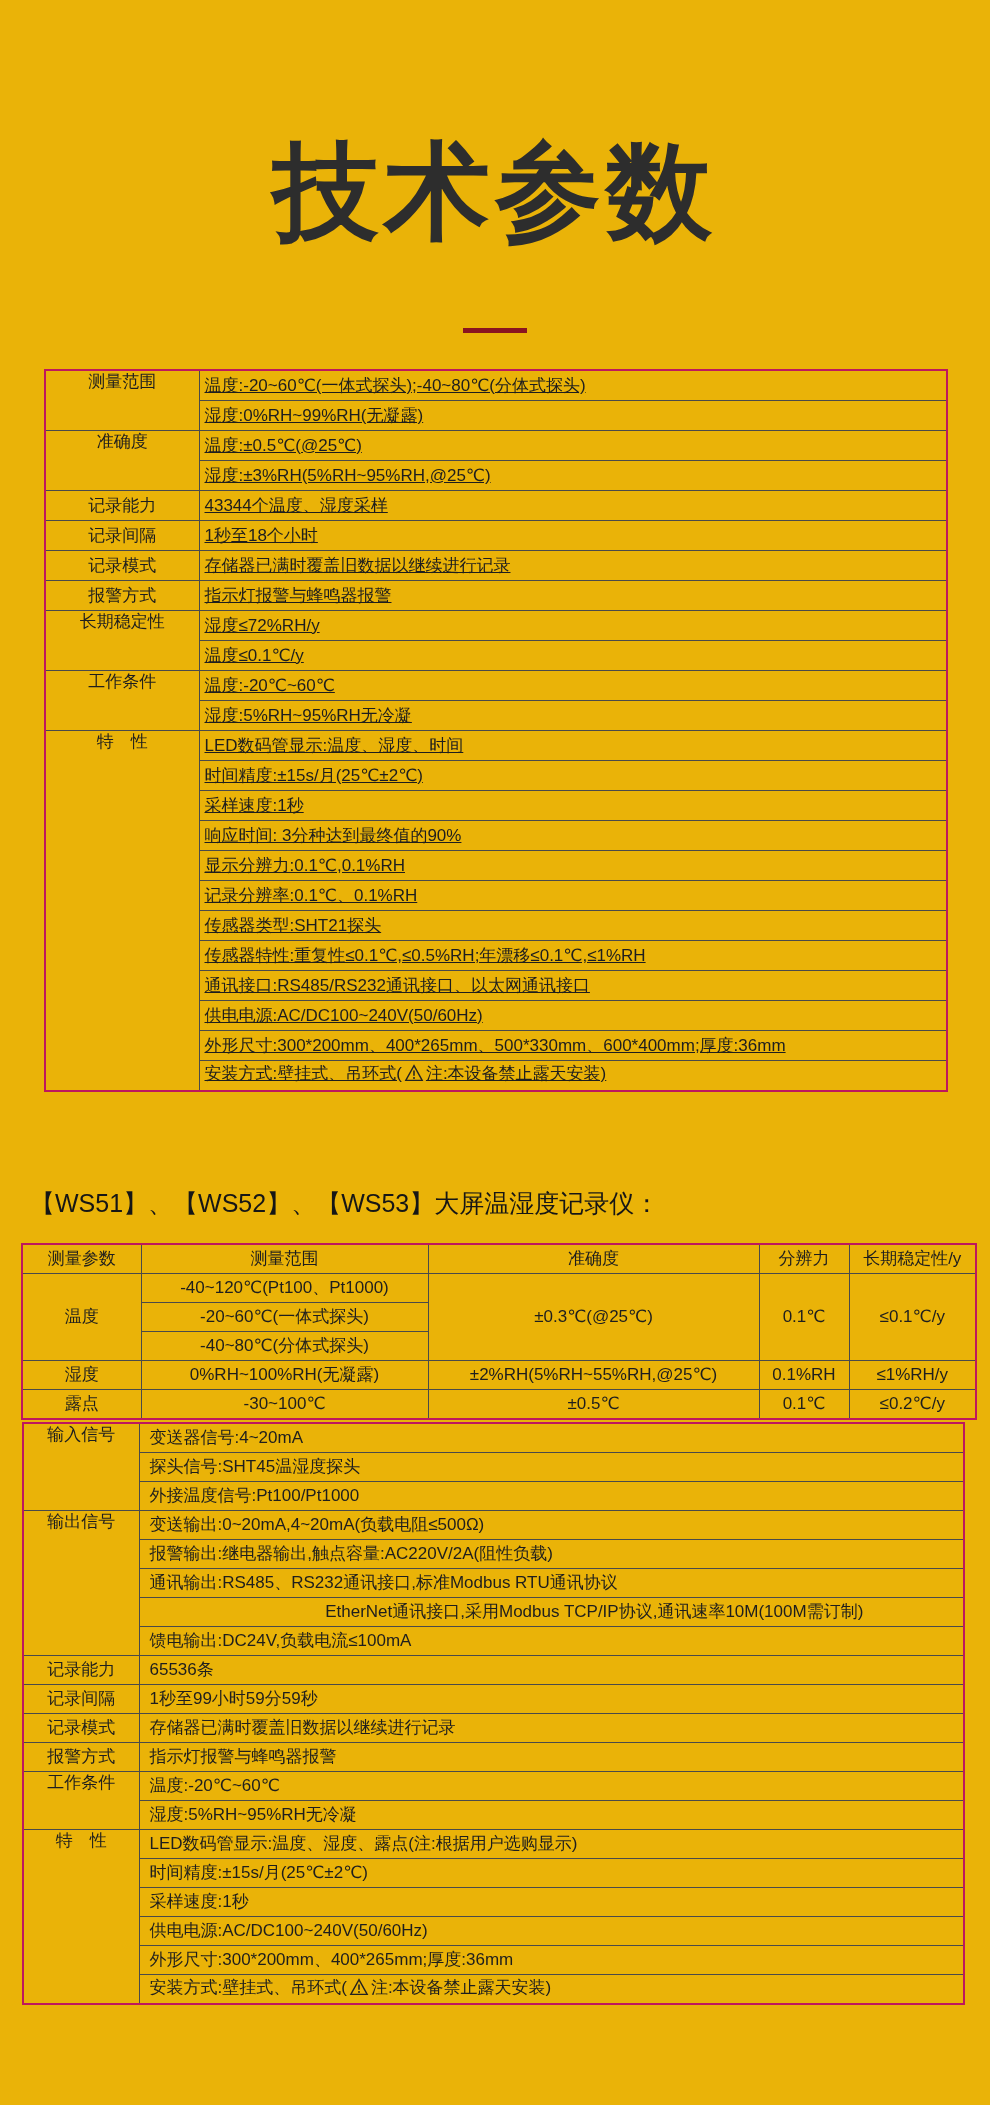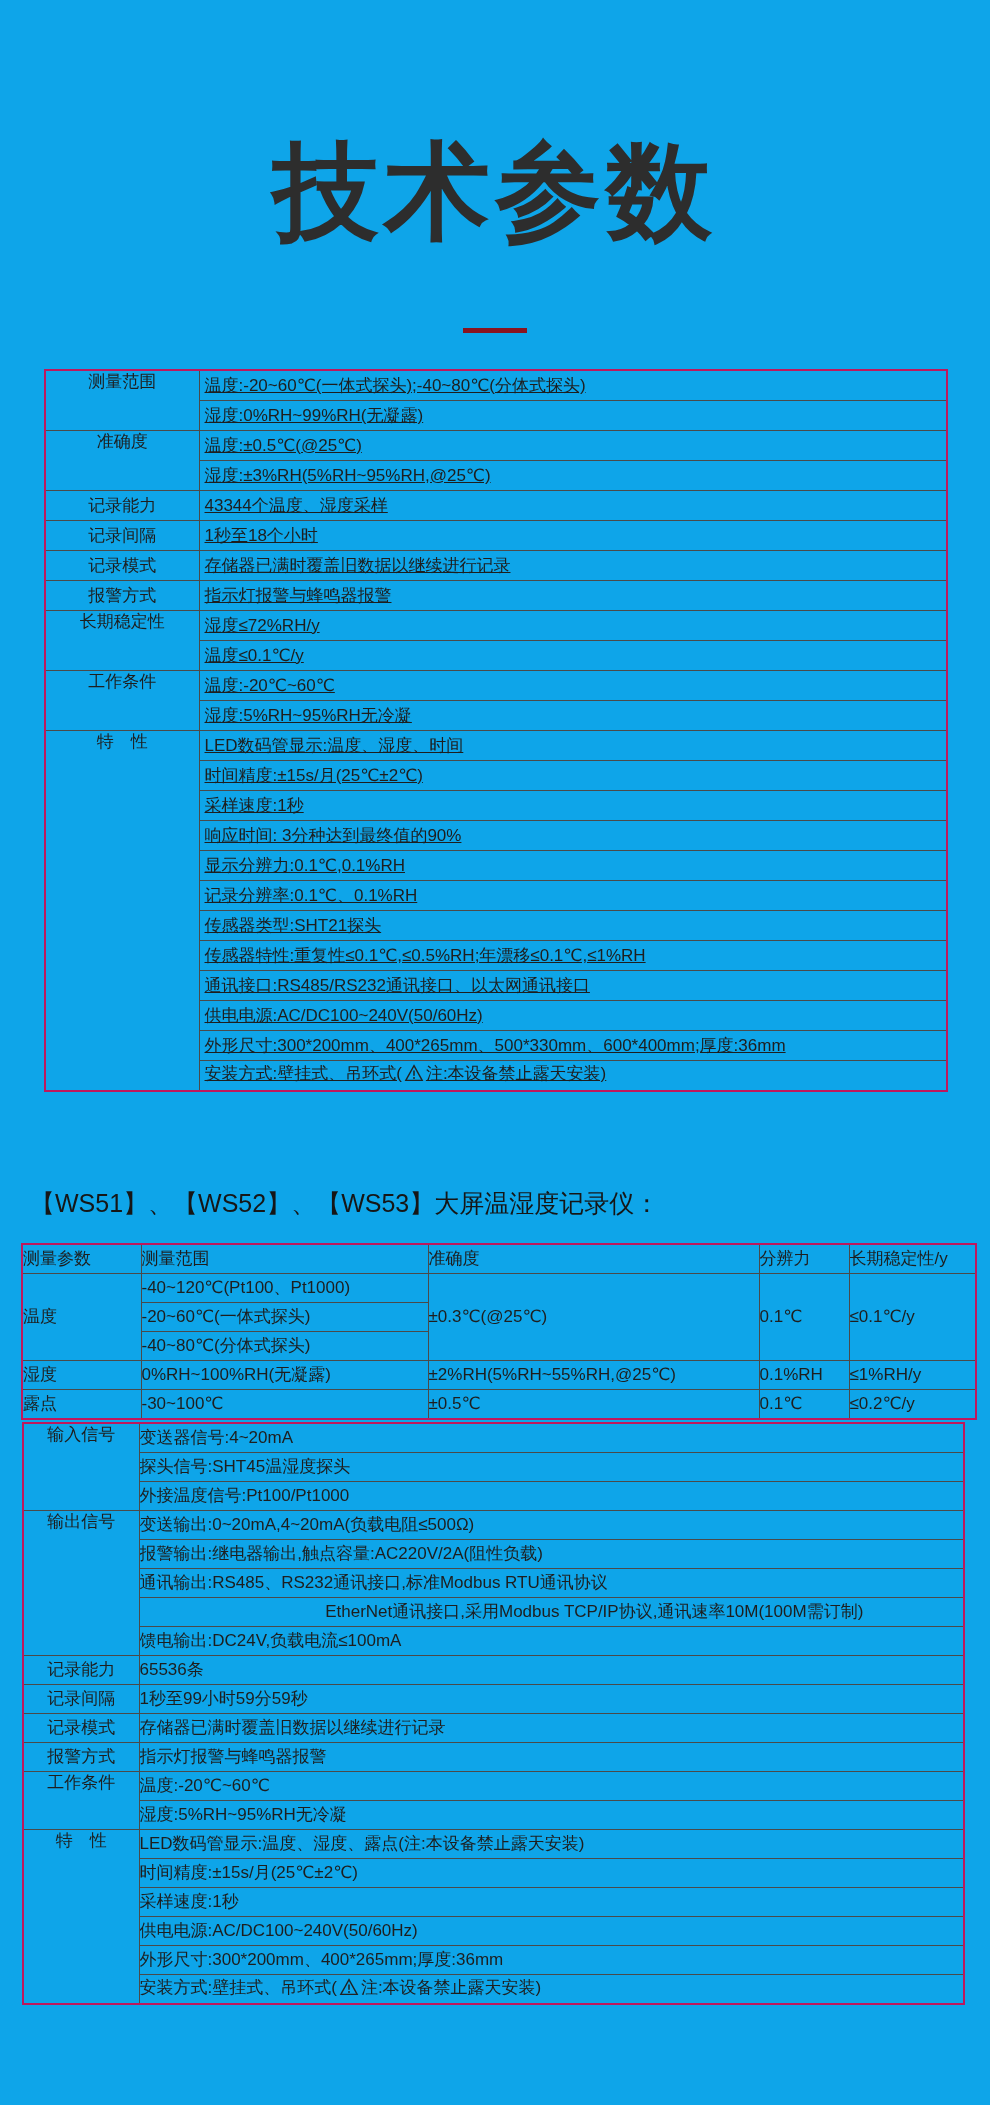--- a/index.html
+++ b/index.html
@@ -7,21 +7,21 @@
     background:#fbf9f9;
     font-family:"Liberation Sans","DejaVu Sans",sans-serif;
     color:#222;
   }
   .page{
     position:relative;
     width:990px;
     height:2105px;
     margin:0 auto;
     overflow:hidden;
-    background:#0ea5e9;
+    background:#eab308;
   }
   .main-title{
     padding-top:138px;
     text-align:center;
     font-size:106px;
     line-height:1.0;
     font-weight:800;
     letter-spacing:5px;
     color:#2d2d2d;
   }
@@ -53,25 +53,25 @@
   }
   .lbl{text-align:center;vertical-align:middle;}
   .span-top{vertical-align:top;padding-top:5px;}
   .val{text-align:left;vertical-align:middle;}
 
   #table-ws50{margin:36px 0 0 44px;width:904px;}
   #table-ws50 td{height:29px;}
   #table-ws50 .val{padding-left:5px;text-decoration:underline;}
 
   #table-grid{margin:25px 0 0 21px;width:954px;}
-  #table-grid td,#table-grid th{height:28px;vertical-align:middle;}
+  #table-grid td,#table-grid th{height:28px;text-align:center;vertical-align:middle;}
 
   #table-ws51{margin:2px 0 0 22px;width:943px;}
   #table-ws51 td{height:28px;}
-  #table-ws51 .val{}
+  #table-ws51 .val{padding-left:10px;}
   .indent{padding-left:86px !important;text-align:center;}
 
   .warn-icon{display:inline-block;vertical-align:-3px;margin:0 2px;}
 </style>
 </head>
 <body>
 
 <div class="page">
 
   <div class="main-title">技术参数</div>
@@ -273,21 +273,21 @@
         </tr>
         <tr>
           <td class="lbl span-top" rowspan="2">工作条件</td>
           <td class="val">温度:-20℃~60℃</td>
         </tr>
         <tr>
           <td class="val">湿度:5%RH~95%RH无冷凝</td>
         </tr>
         <tr>
           <td class="lbl span-top" rowspan="6">特　性</td>
-          <td class="val">LED数码管显示:温度、湿度、露点(注:本设备禁止露天安装)</td>
+          <td class="val">LED数码管显示:温度、湿度、露点(注:根据用户选购显示)</td>
         </tr>
         <tr>
           <td class="val">时间精度:±15s/月(25℃±2℃)</td>
         </tr>
         <tr>
           <td class="val">采样速度:1秒</td>
         </tr>
         <tr>
           <td class="val">供电电源:AC/DC100~240V(50/60Hz)</td>
         </tr>

